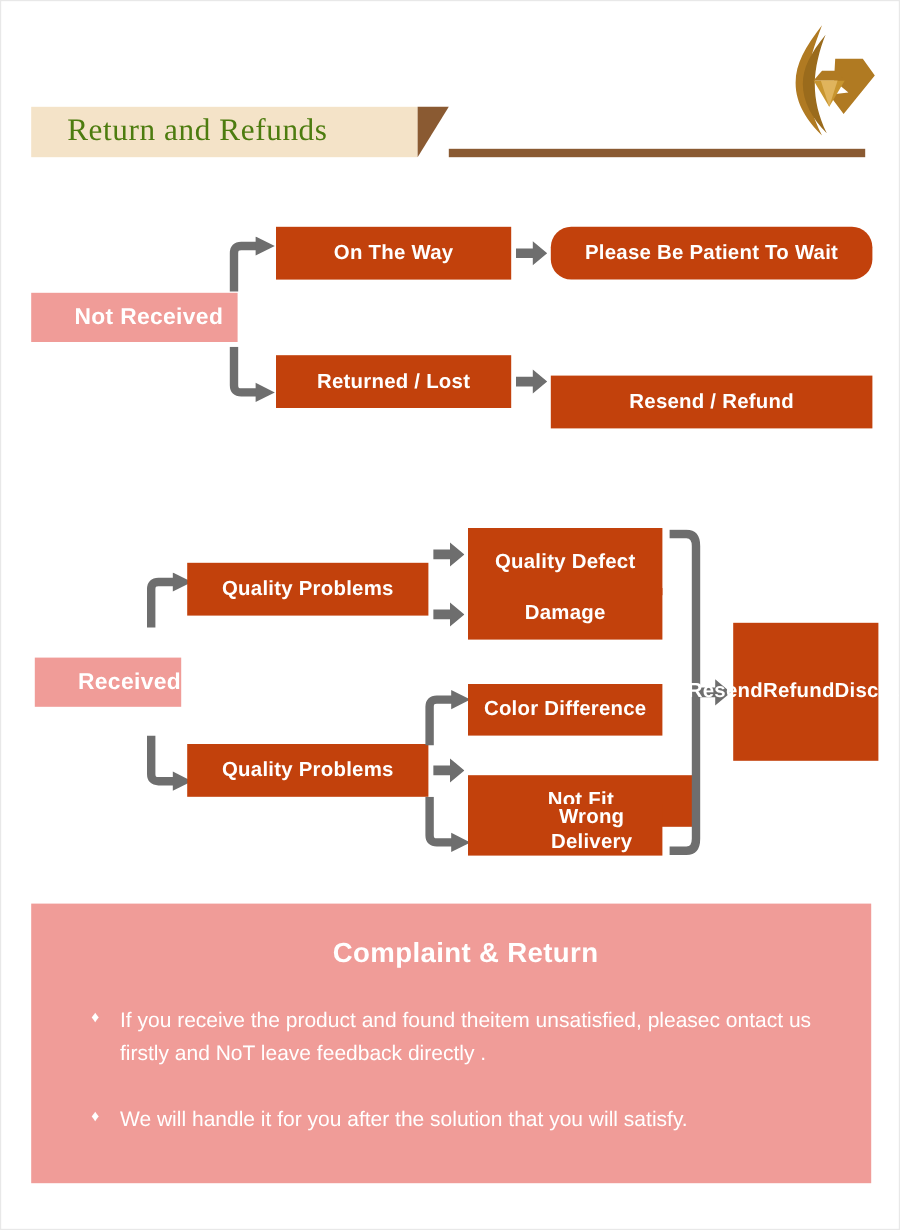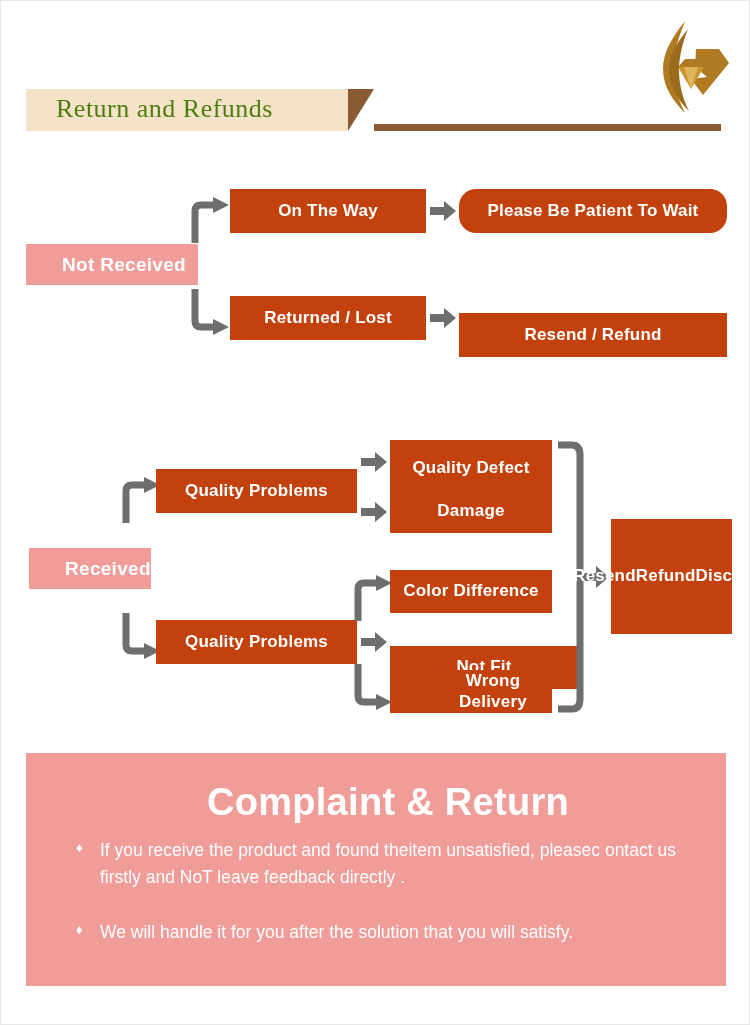--- a/index.html
+++ b/index.html
@@ -70,21 +70,21 @@
   
   .complaint{
     position:absolute;left:25px;top:752px;width:700px;height:233px;
     background:#f09c98;
     box-sizing:border-box;
   }
   .complaint-title{
     position:absolute;left:0;top:28px;width:724px;
     text-align:center;
     color:#ffffff;
-    font-size:38px;
+    font-size:23px;
     font-weight:700;
     letter-spacing:.3px;
   }
   .bullets{
     position:absolute;left:44px;top:84px;width:630px;
   }
   .bullet{
     position:relative;
     color:#ffffff;
     font-size:17.5px;

